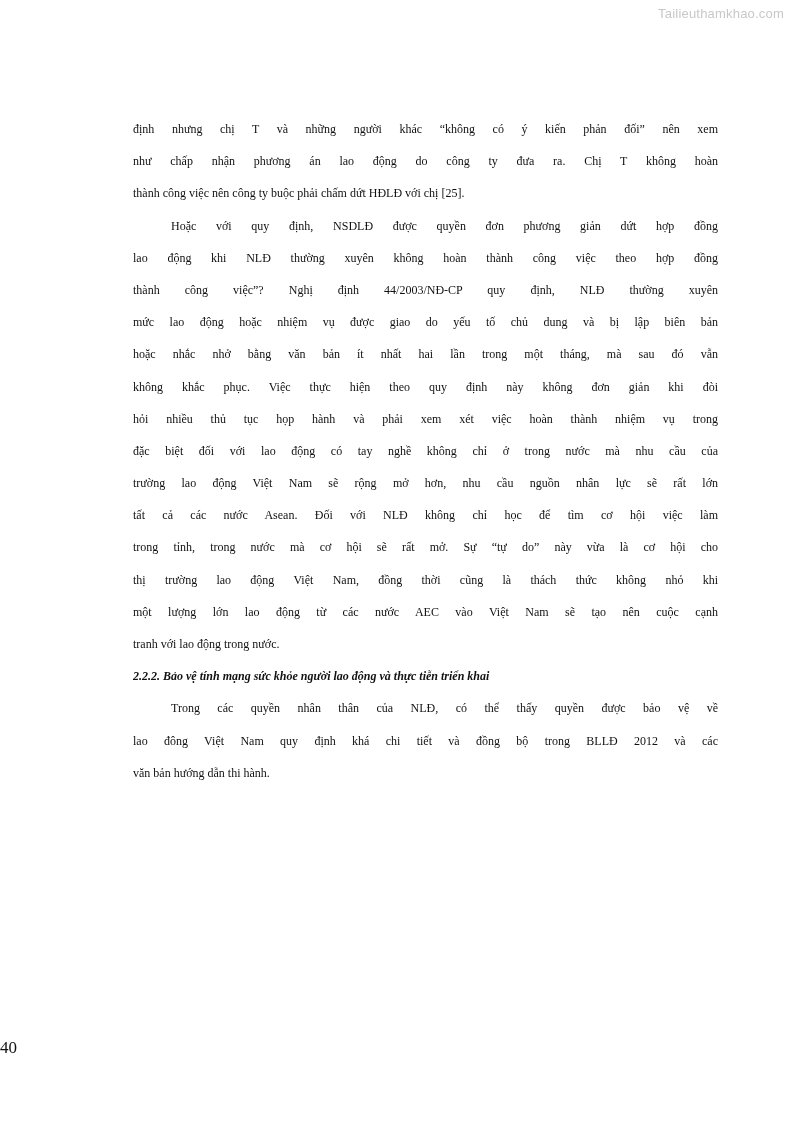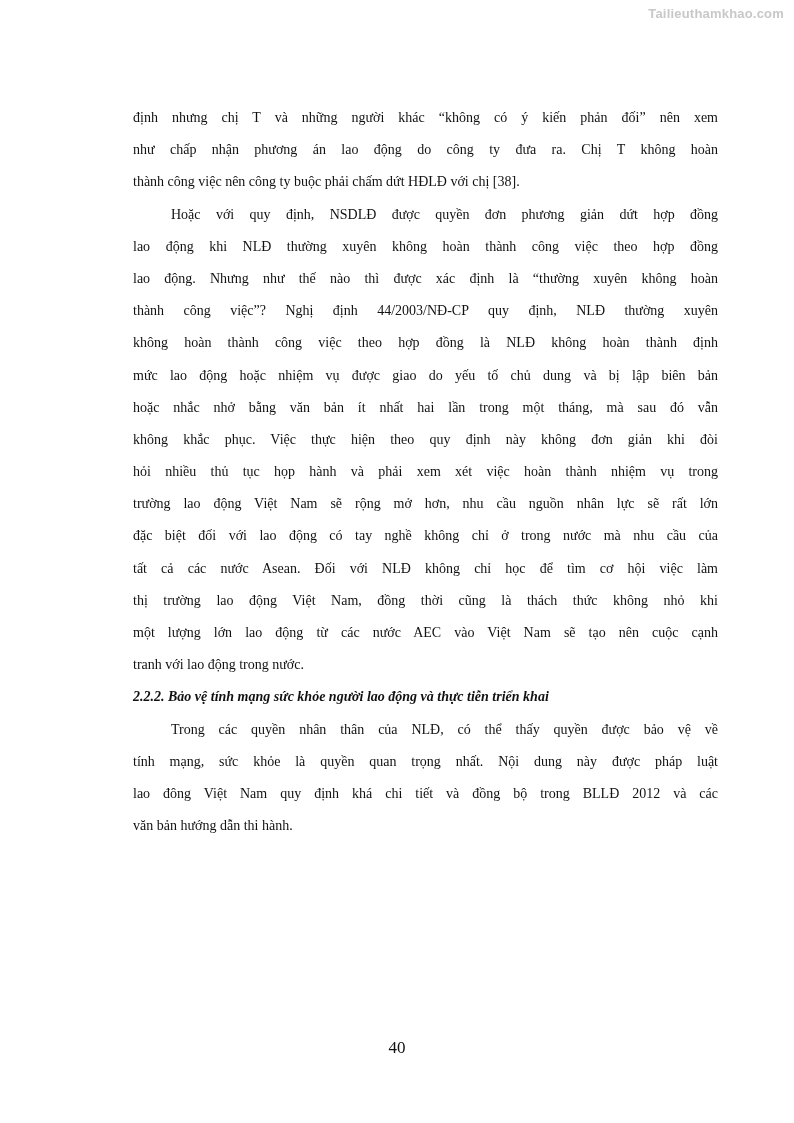--- a/index.html
+++ b/index.html
@@ -16,28 +16,27 @@
       color: #111111;
     }
     .watermark {
       position: absolute;
       top: 6px;
       right: 10px;
       font-family: "Liberation Sans", "DejaVu Sans", sans-serif;
       font-size: 13px;
       color: #c8c8c8;
       letter-spacing: 0.2px;
-      font-weight: bold;
     }
     .content {
       position: absolute;
       left: 133px;
-      top: 102px;
+      top: 113px;
       width: 585px;
-      font-size: 14px;
+      font-size: 12px;
       line-height: 32.2px;
     }
     .line {
       display: block;
       text-align: justify;
       text-align-last: justify;
       white-space: nowrap;
       height: 32.2px;
     }
     .line.last {
@@ -51,61 +50,58 @@
       font-weight: bold;
       font-style: italic;
       height: 32.2px;
       white-space: nowrap;
     }
     .page-number {
       position: absolute;
       top: 1038px;
       left: 0;
       width: 794px;
-      text-align: center;
       font-size: 17px;
     }
   </style>
 </head>
 <body>
 
 <div class="watermark">Tailieuthamkhao.com</div>
 
 <div class="content">
 
   <div>
     <span class="line">định nhưng chị T và những người khác “không có ý kiến phản đối” nên xem</span>
     <span class="line">như chấp nhận phương án lao động do công ty đưa ra. Chị T không hoàn</span>
-    <span class="line last">thành công việc nên công ty buộc phải chấm dứt HĐLĐ với chị [38].</span>
+    <span class="line last">thành công việc nên công ty buộc phải chấm dứt HĐLĐ với chị [25].</span>
   </div>
 
   <div>
     <span class="line indent">Hoặc với quy định, NSDLĐ được quyền đơn phương giản dứt hợp đồng</span>
     <span class="line">lao động khi NLĐ thường xuyên không hoàn thành công việc theo hợp đồng</span>
-    <span class="line">lao động. Nhưng như thế nào thì được xác định là “thường xuyên không hoàn</span>
     <span class="line">thành công việc”? Nghị định 44/2003/NĐ-CP quy định, NLĐ thường xuyên</span>
-    <span class="line">không hoàn thành công việc theo hợp đồng là NLĐ không hoàn thành định</span>
     <span class="line">mức lao động hoặc nhiệm vụ được giao do yếu tố chủ dung và bị lập biên bản</span>
     <span class="line">hoặc nhắc nhở bằng văn bản ít nhất hai lần trong một tháng, mà sau đó vẫn</span>
     <span class="line">không khắc phục. Việc thực hiện theo quy định này không đơn giản khi đòi</span>
     <span class="line">hỏi nhiều thủ tục họp hành và phải xem xét việc hoàn thành nhiệm vụ trong</span>
   </div>
 
   <div>
+    <span class="line">đặc biệt đối với lao động có tay nghề không chỉ ở trong nước mà nhu cầu của</span>
     <span class="line">trường lao động Việt Nam sẽ rộng mở hơn, nhu cầu nguồn nhân lực sẽ rất lớn</span>
-    <span class="line">đặc biệt đối với lao động có tay nghề không chỉ ở trong nước mà nhu cầu của</span>
     <span class="line">tất cả các nước Asean. Đối với NLĐ không chỉ học để tìm cơ hội việc làm</span>
+    <span class="line">trong tỉnh, trong nước mà cơ hội sẽ rất mở.  Sự “tự do” này vừa là cơ hội cho</span>
     <span class="line">thị trường lao động Việt Nam, đồng thời cũng là thách thức không nhỏ khi</span>
     <span class="line">một lượng lớn lao động từ các nước AEC vào Việt Nam sẽ tạo nên cuộc cạnh</span>
     <span class="line last">tranh với lao động trong nước.</span>
   </div>
 
   <span class="heading">2.2.2. Bảo vệ tính mạng sức khỏe người lao động và thực tiễn triển khai</span>
 
   <div>
     <span class="line indent">Trong các quyền nhân thân của NLĐ, có thể thấy quyền được bảo vệ về</span>
-    <span class="line">tính mạng, sức khỏe là quyền quan trọng nhất. Nội dung này được pháp luật</span>
     <span class="line">lao đông Việt Nam quy định khá chi tiết và đồng bộ trong BLLĐ 2012 và các</span>
     <span class="line last">văn bản hướng dẫn thi hành.</span>
   </div>
 </div>
 
 <div class="page-number">40</div>
 
 </body></html>

